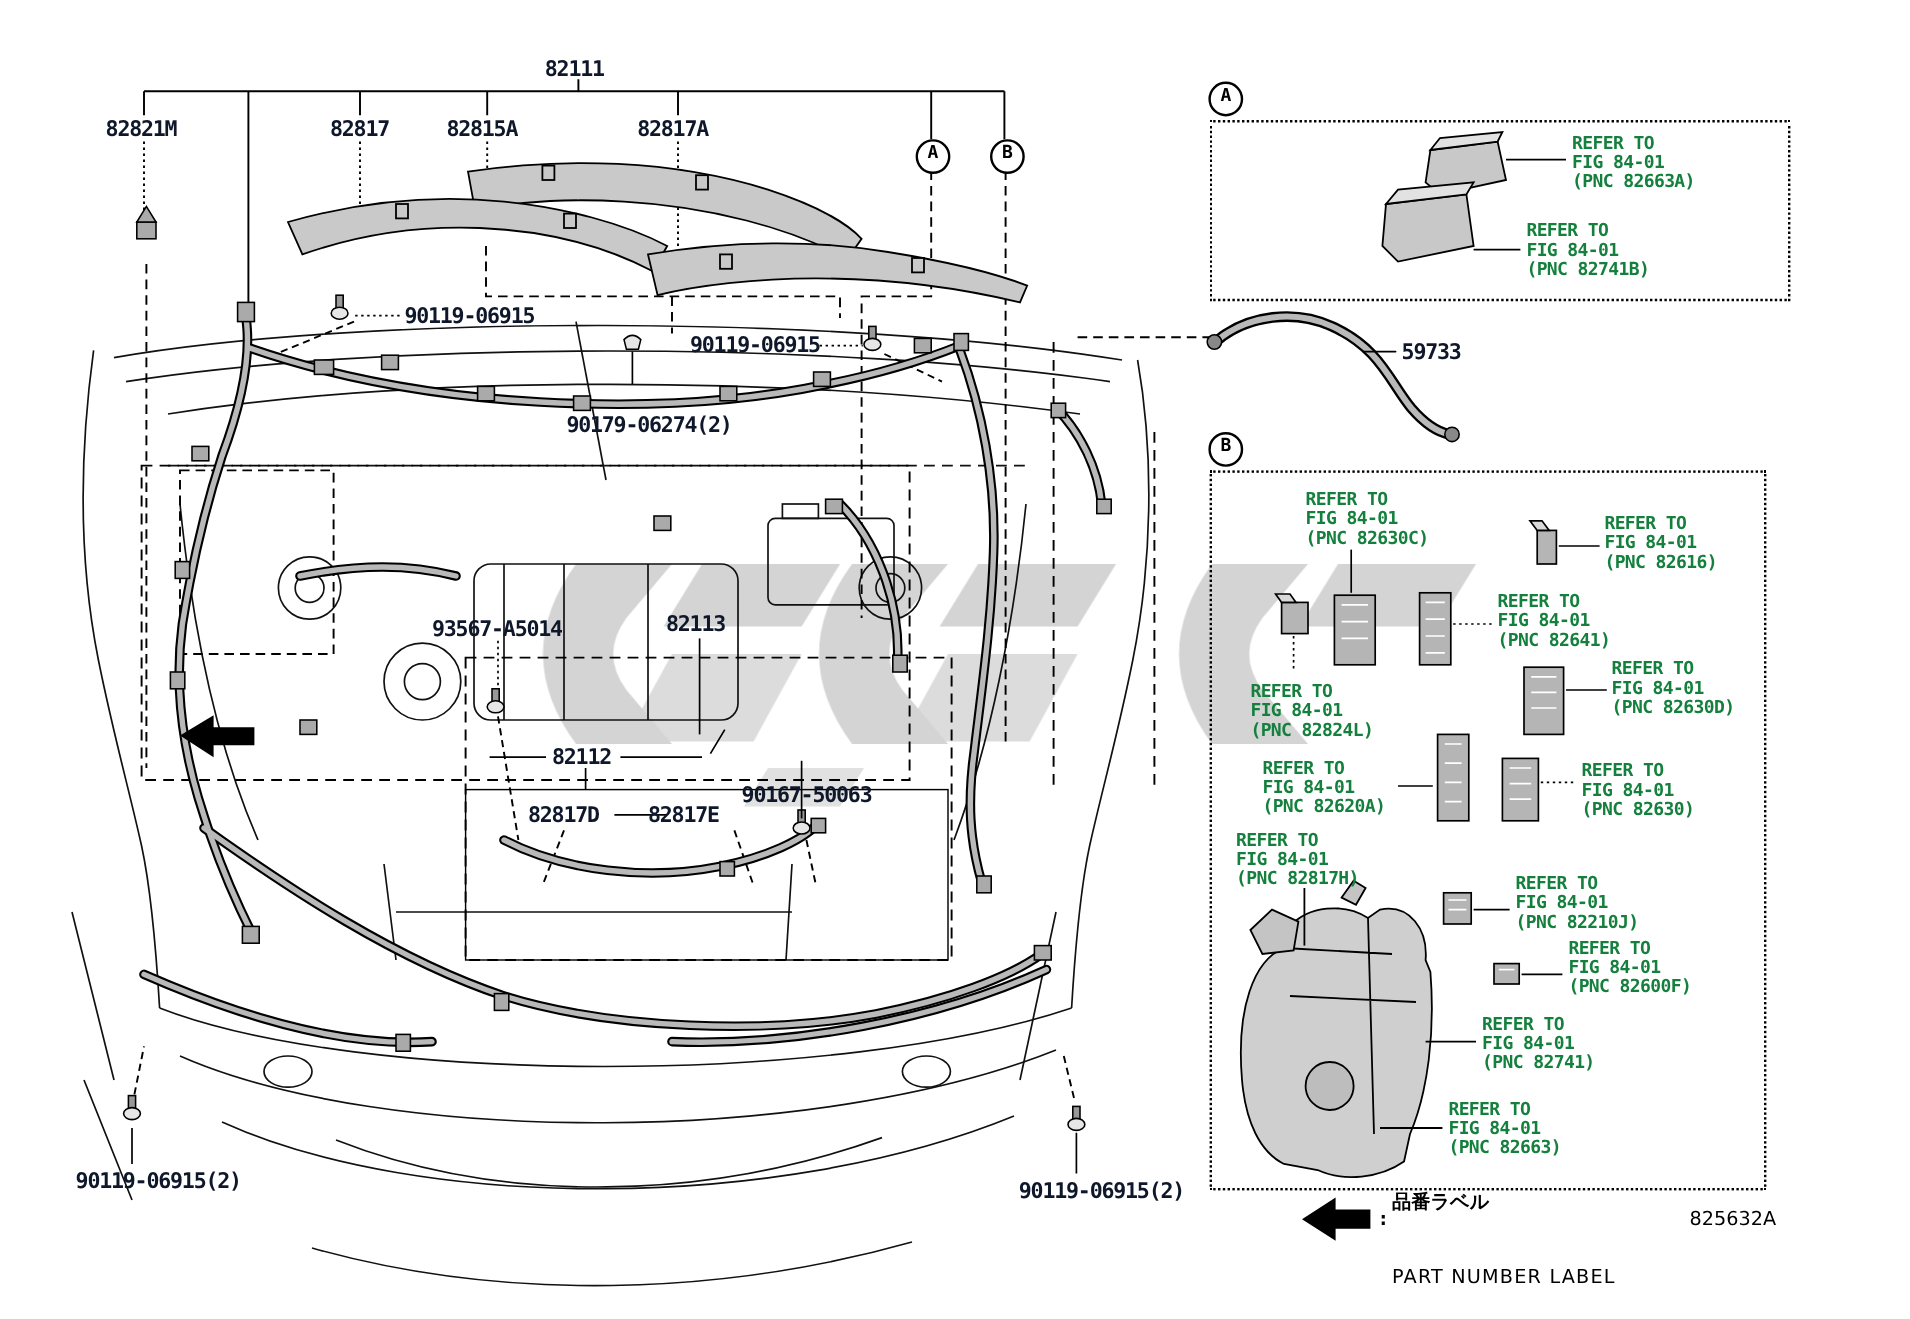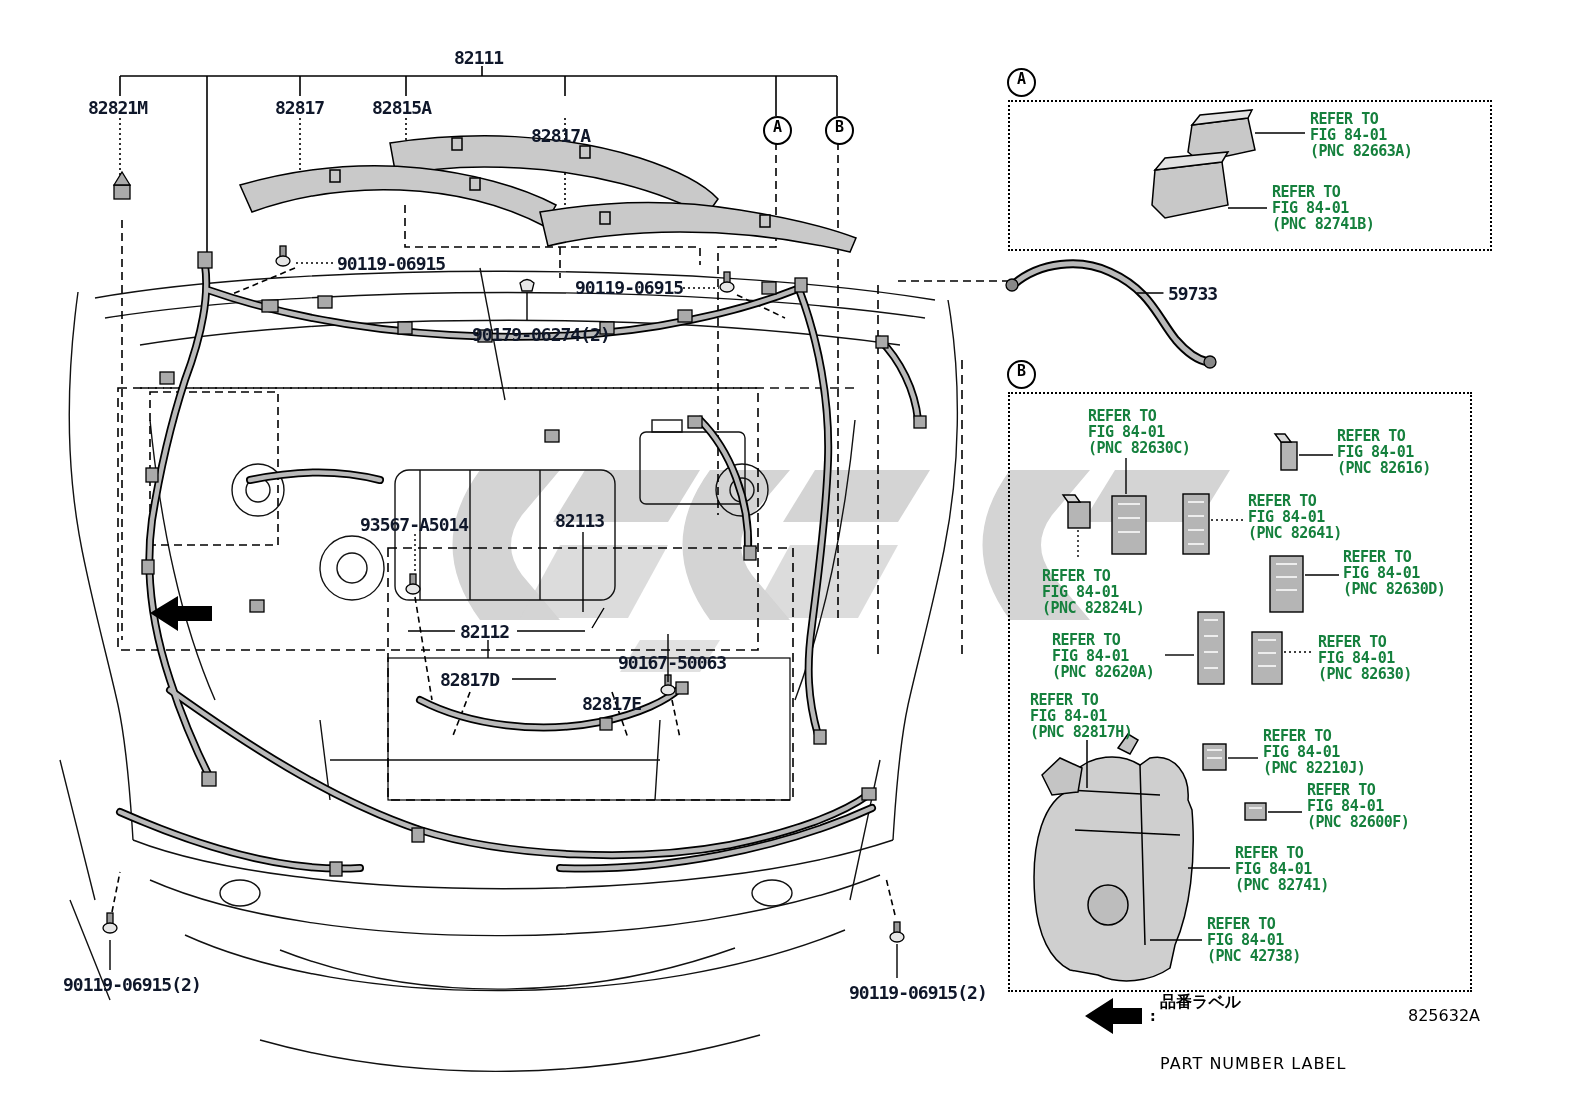--- a/index.html
+++ b/index.html
@@ -267,30 +267,30 @@
 
   <div class="circ" style="left:763px;top:116px;">A</div>
   <div class="circ" style="left:825px;top:116px;">B</div>
   <div class="circ" style="left:1007px;top:68px;">A</div>
   <div class="circ" style="left:1007px;top:360px;">B</div>
 
   <div class="lbl" style="left:454px;top:47px;">82111</div>
   <div class="lbl" style="left:88px;top:97px;">82821M</div>
   <div class="lbl" style="left:275px;top:97px;">82817</div>
   <div class="lbl" style="left:372px;top:97px;">82815A</div>
-  <div class="lbl" style="left:531px;top:97px;margin-top:28px;">82817A</div>
+  <div class="lbl" style="left:531px;top:97px;">82817A</div>
   <div class="lbl" style="left:337px;top:253px;">90119-06915</div>
   <div class="lbl" style="left:575px;top:277px;">90119-06915</div>
-  <div class="lbl" style="left:472px;top:324px;">90179-06274(2)</div>
+  <div class="lbl" style="left:472px;top:344px;">90179-06274(2)</div>
   <div class="lbl" style="left:555px;top:510px;">82113</div>
   <div class="lbl" style="left:360px;top:514px;">93567-A5014</div>
   <div class="lbl" style="left:460px;top:621px;">82112</div>
   <div class="lbl" style="left:618px;top:652px;">90167-50063</div>
   <div class="lbl" style="left:440px;top:669px;">82817D</div>
-  <div class="lbl" style="left:582px;top:669px;margin-top:24px;">82817E</div>
+  <div class="lbl" style="left:540px;top:669px;">82817E</div>
   <div class="lbl" style="left:63px;top:974px;">90119-06915(2)</div>
   <div class="lbl" style="left:849px;top:982px;">90119-06915(2)</div>
   <div class="lbl" style="left:1168px;top:283px;">59733</div>
 
   <div class="ref" style="left:1310px;top:111px;">
     <div>REFER TO</div>
     <div>FIG 84-01</div>
     <div>(PNC 82663A)</div>
   </div>
   <div class="ref" style="left:1272px;top:184px;">
@@ -350,21 +350,21 @@
     <div>(PNC 82600F)</div>
   </div>
   <div class="ref" style="left:1235px;top:845px;">
     <div>REFER TO</div>
     <div>FIG 84-01</div>
     <div>(PNC 82741)</div>
   </div>
   <div class="ref" style="left:1207px;top:916px;">
     <div>REFER TO</div>
     <div>FIG 84-01</div>
-    <div>(PNC 42738)</div>
+    <div>(PNC 82663)</div>
   </div>
 
   <div class="colon" style="left:1148px;top:1006px;">:</div>
   <div class="legend-jp" style="left:1160px;top:992px;">品番ラベル</div>
   <div class="legend-en" style="left:1160px;top:1054px;">PART NUMBER LABEL</div>
   <div class="doccode" style="left:1408px;top:1006px;">825632A</div>
 
 </div>
 
 </body></html>

